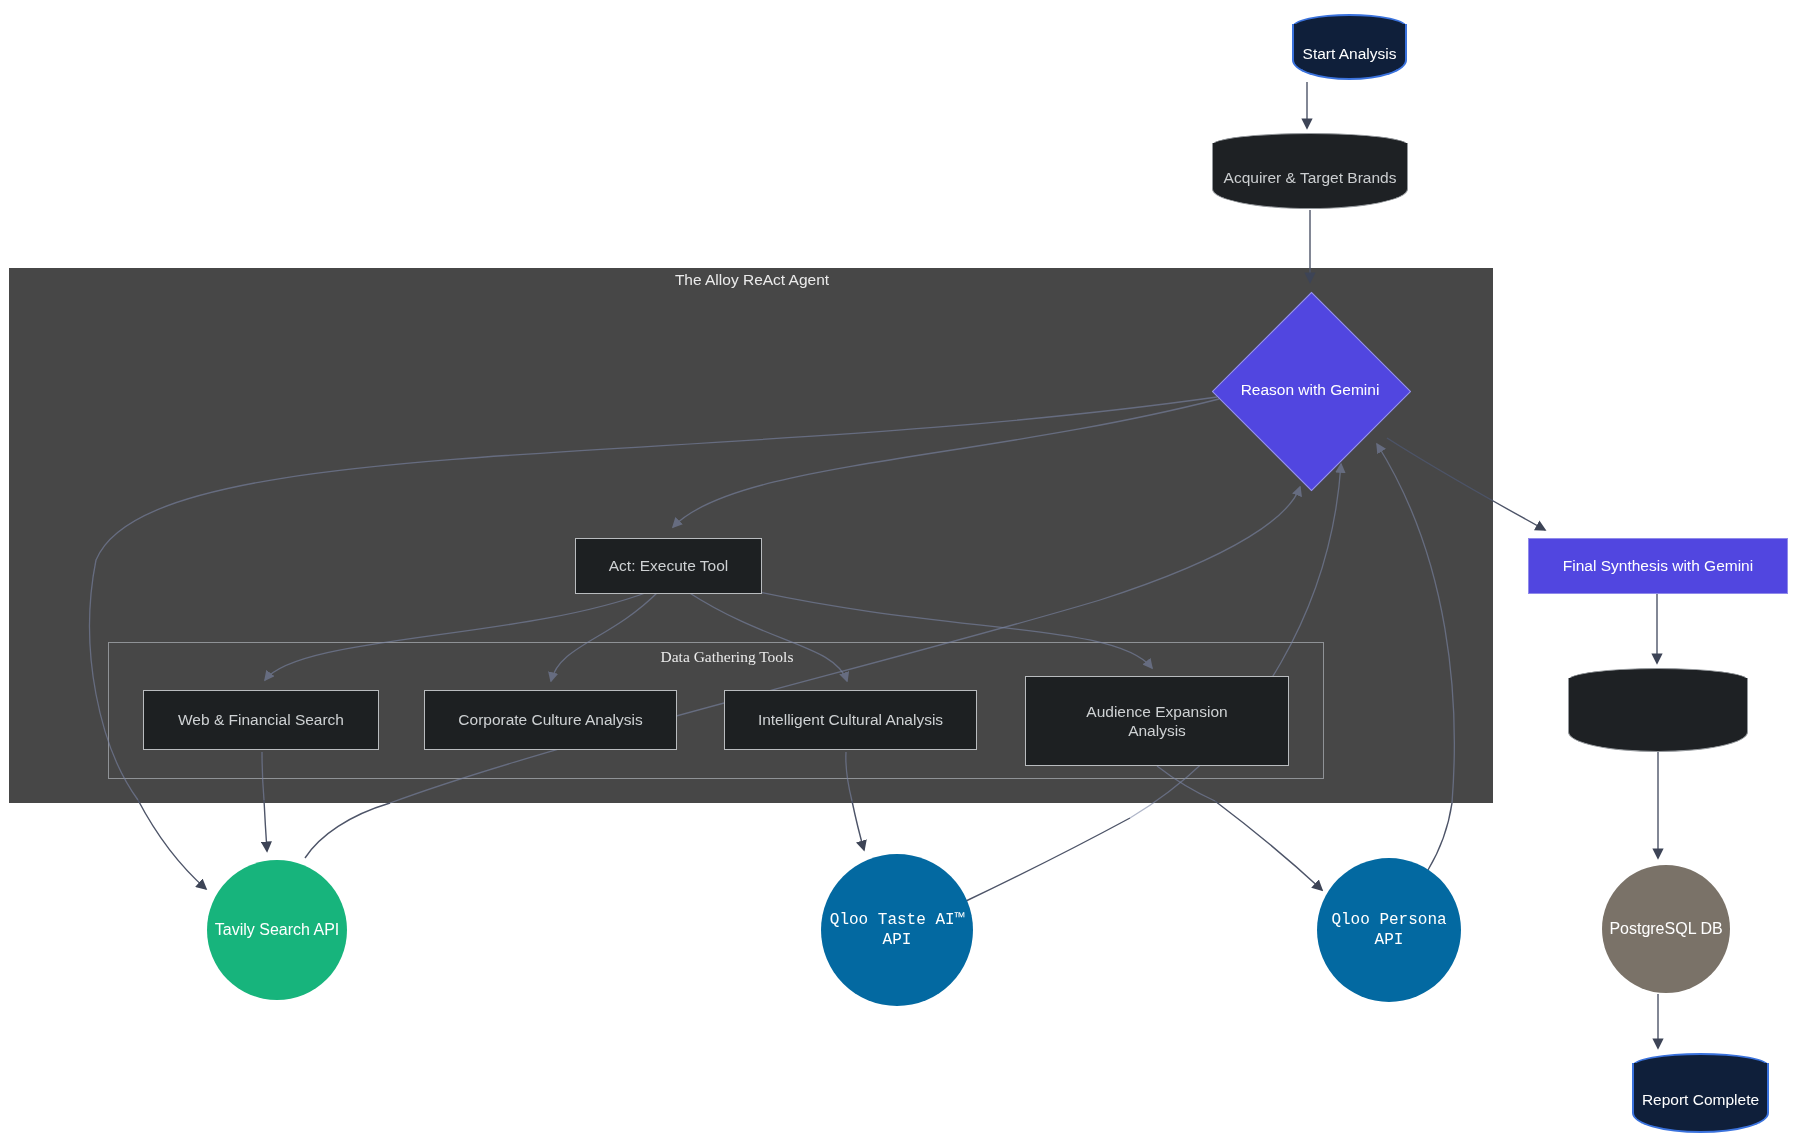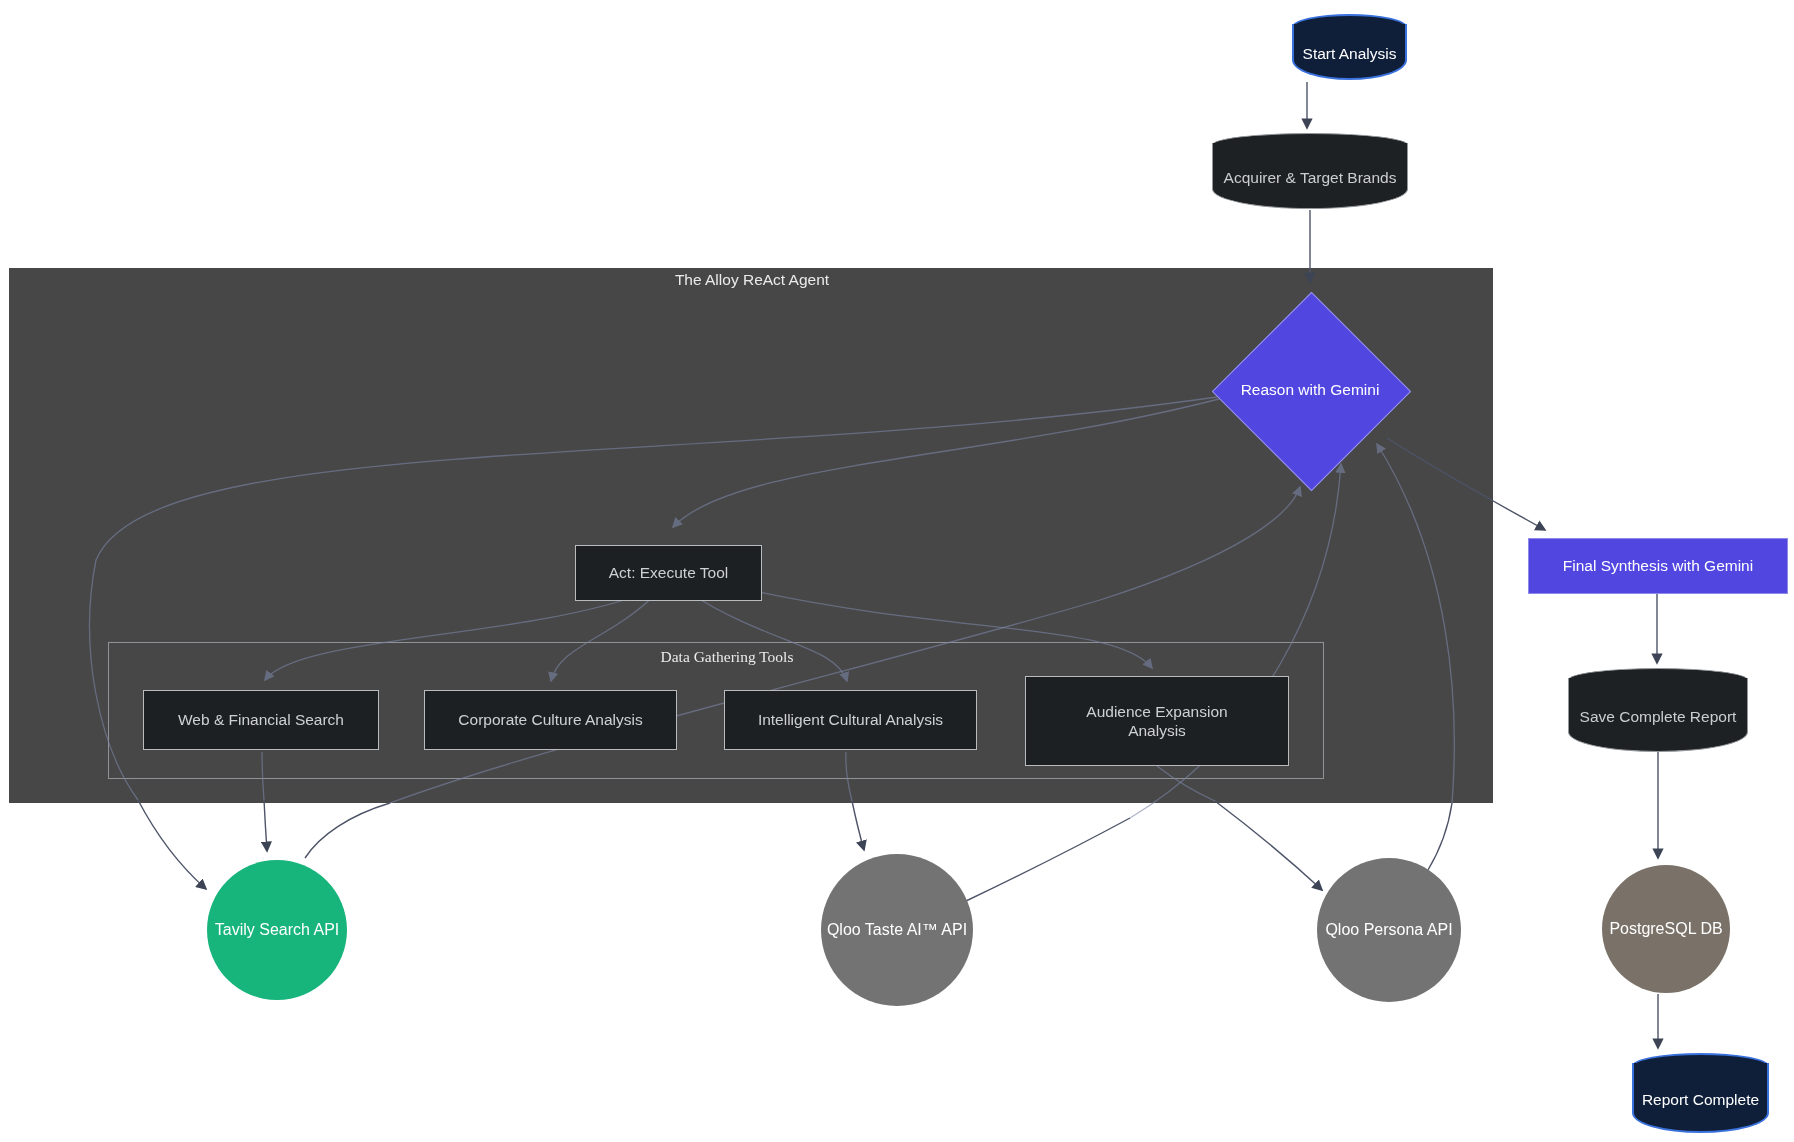--- a/index.html
+++ b/index.html
@@ -17,21 +17,21 @@
   .box    { background:#1d2022; border:1px solid #b9bcbf; color:#ced1d3; font-size:15.5px; }
   .purple { background:#5146e0; border:1px solid rgba(195,195,242,.55); color:#ffffff; font-size:15.5px; }
 
   
   .diamond { background:#5146e0; border:1px solid rgba(195,195,242,.65); transform:rotate(45deg); }
   .diamond-label { color:#ffffff; font-size:15.5px; }
 
   
   .circle { border-radius:50%; color:#ffffff; font-size:16px;text-align:center; }
   .green  { background:#17b47c; }
-  .blue   { background:#737373; }
+  .blue   { background:#0369a1;font-family:Liberation Mono, monospace; }
   .wgray  { background:#7a7268; }
 
   
   .cyl { position:absolute; }
   .cyl .topell { position:absolute; left:0; right:0; top:0; height:22px; border-radius:50%; }
   .cyl .bodyp  { position:absolute; left:0; right:0; top:10px; bottom:0;
                  border-radius:0 0 50% 50% / 0 0 20px 20px; }
   .cyl .clabel { position:absolute; left:4px; right:4px; top:16px; bottom:2px;
                  display:flex; align-items:center; justify-content:center; text-align:center; }
   .cyl.dark { color:#cbced0; font-size:15.5px; }
@@ -116,35 +116,34 @@
 
   <div class="cyl dark" style="left:1212px; top:133px; width:196px; height:76px;">
     <div class="topell"></div>
     <div class="bodyp"></div>
     <div class="clabel">Acquirer &amp; Target Brands</div>
   </div>
 
   <div class="abs diamond" style="left:1241px; top:321px; width:139px; height:139px;"></div>
   <div class="abs lbl diamond-label" style="left:1210px; top:375px; width:200px; height:30px;">Reason with Gemini</div>
 
-  <div class="abs lbl box" style="left:575px; top:538px; width:185px; height:54px;margin-top:7px;">Act: Execute Tool</div>
+  <div class="abs lbl box" style="left:575px; top:538px; width:185px; height:54px;">Act: Execute Tool</div>
 
   <div class="abs lbl box" style="left:143px; top:690px; width:234px; height:58px;">Web &amp; Financial Search</div>
   <div class="abs lbl box" style="left:424px; top:690px; width:251px; height:58px;">Corporate Culture Analysis</div>
   <div class="abs lbl box" style="left:724px; top:690px; width:251px; height:58px;">Intelligent Cultural Analysis</div>
   <div class="abs lbl box" style="left:1025px; top:676px; width:262px; height:88px;">
     <span style="display:inline-block; width:180px;">Audience Expansion Analysis</span>
   </div>
 
   <div class="abs lbl purple" style="left:1528px; top:538px; width:258px; height:54px;">Final Synthesis with Gemini</div>
 
   <div class="cyl dark" style="left:1568px; top:668px; width:180px; height:84px;">
     <div class="topell"></div>
     <div class="bodyp"></div>
-    <div class="clabel">Save Complete Report</div>
   </div>
 
   <div class="abs lbl circle green" style="left:207px; top:860px; width:140px; height:140px;">Tavily Search API</div>
   <div class="abs lbl circle blue" style="left:821px; top:854px; width:152px; height:152px;">Qloo Taste AI™ API</div>
   <div class="abs lbl circle blue" style="left:1317px; top:858px; width:144px; height:144px;">Qloo Persona API</div>
   <div class="abs lbl circle wgray" style="left:1594px; top:865px; width:128px; height:128px;margin-left:8px;">PostgreSQL DB</div>
 
   <div class="cyl navy" style="left:1590px; top:1053px; width:137px; height:80px;">
     <div class="topell"></div>
     <div class="bodyp"></div>

